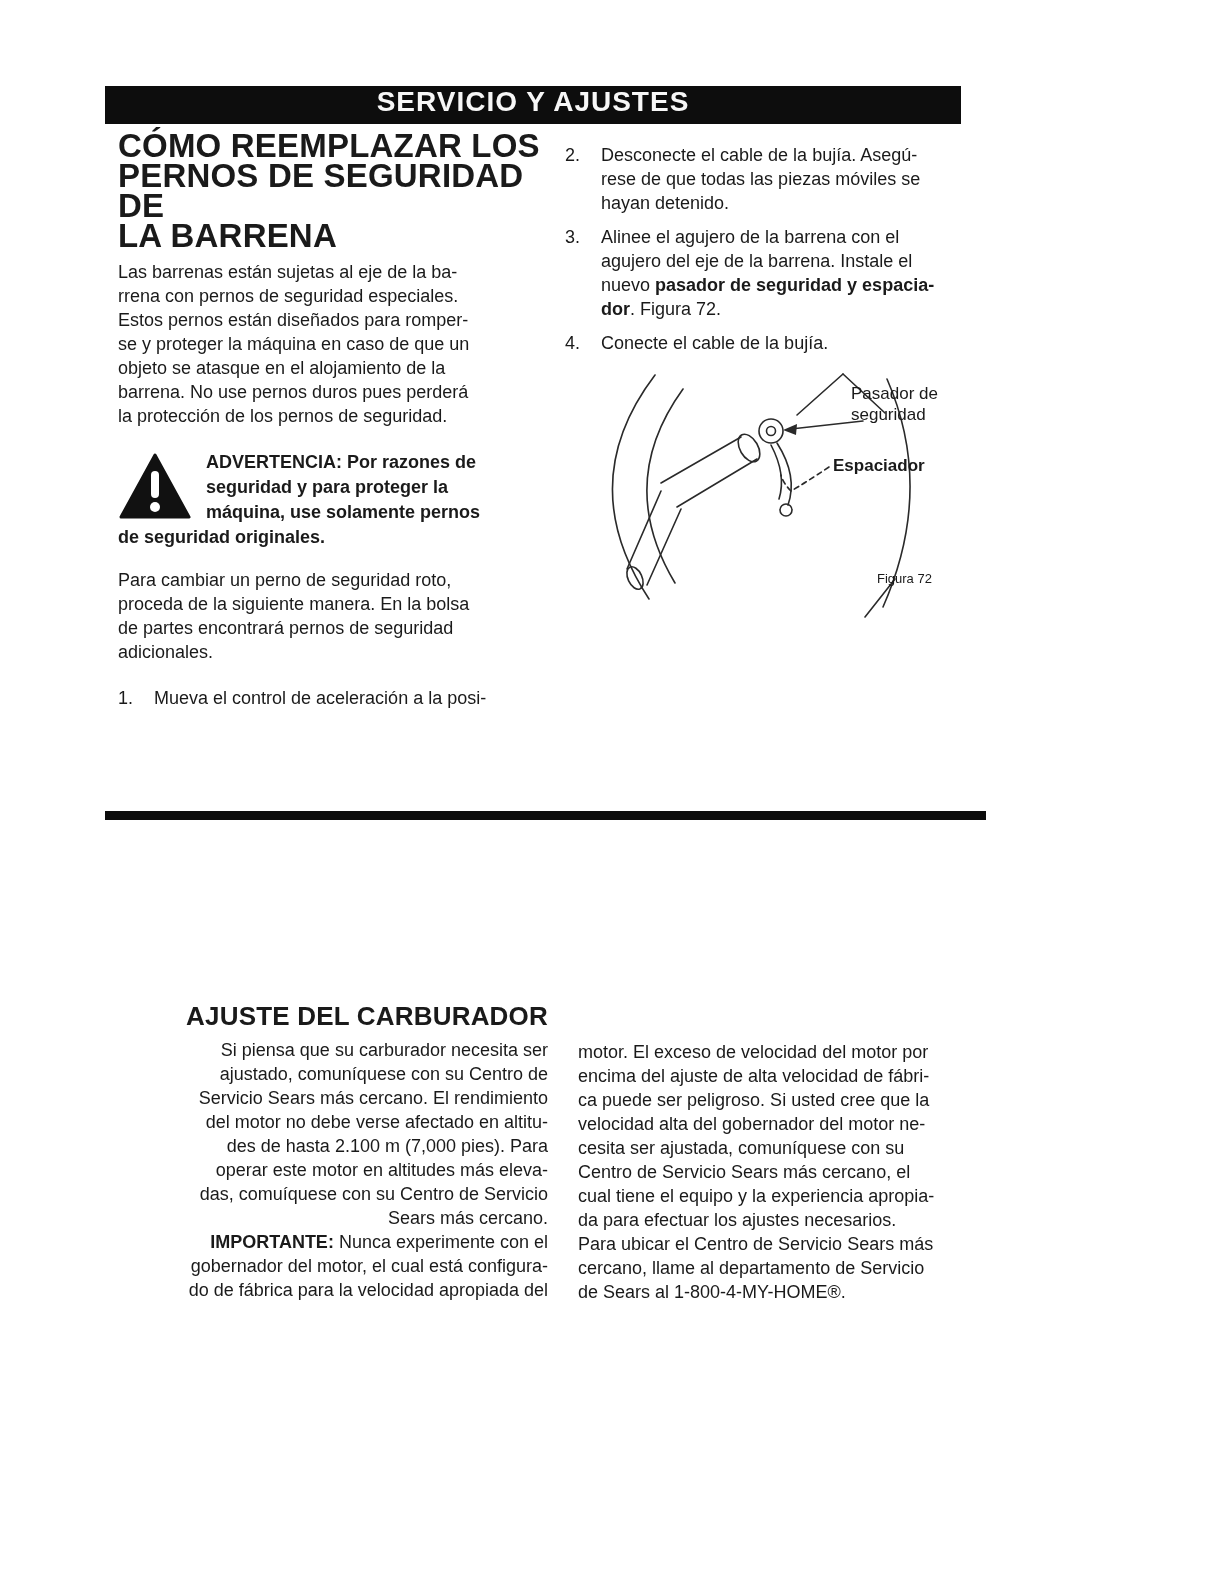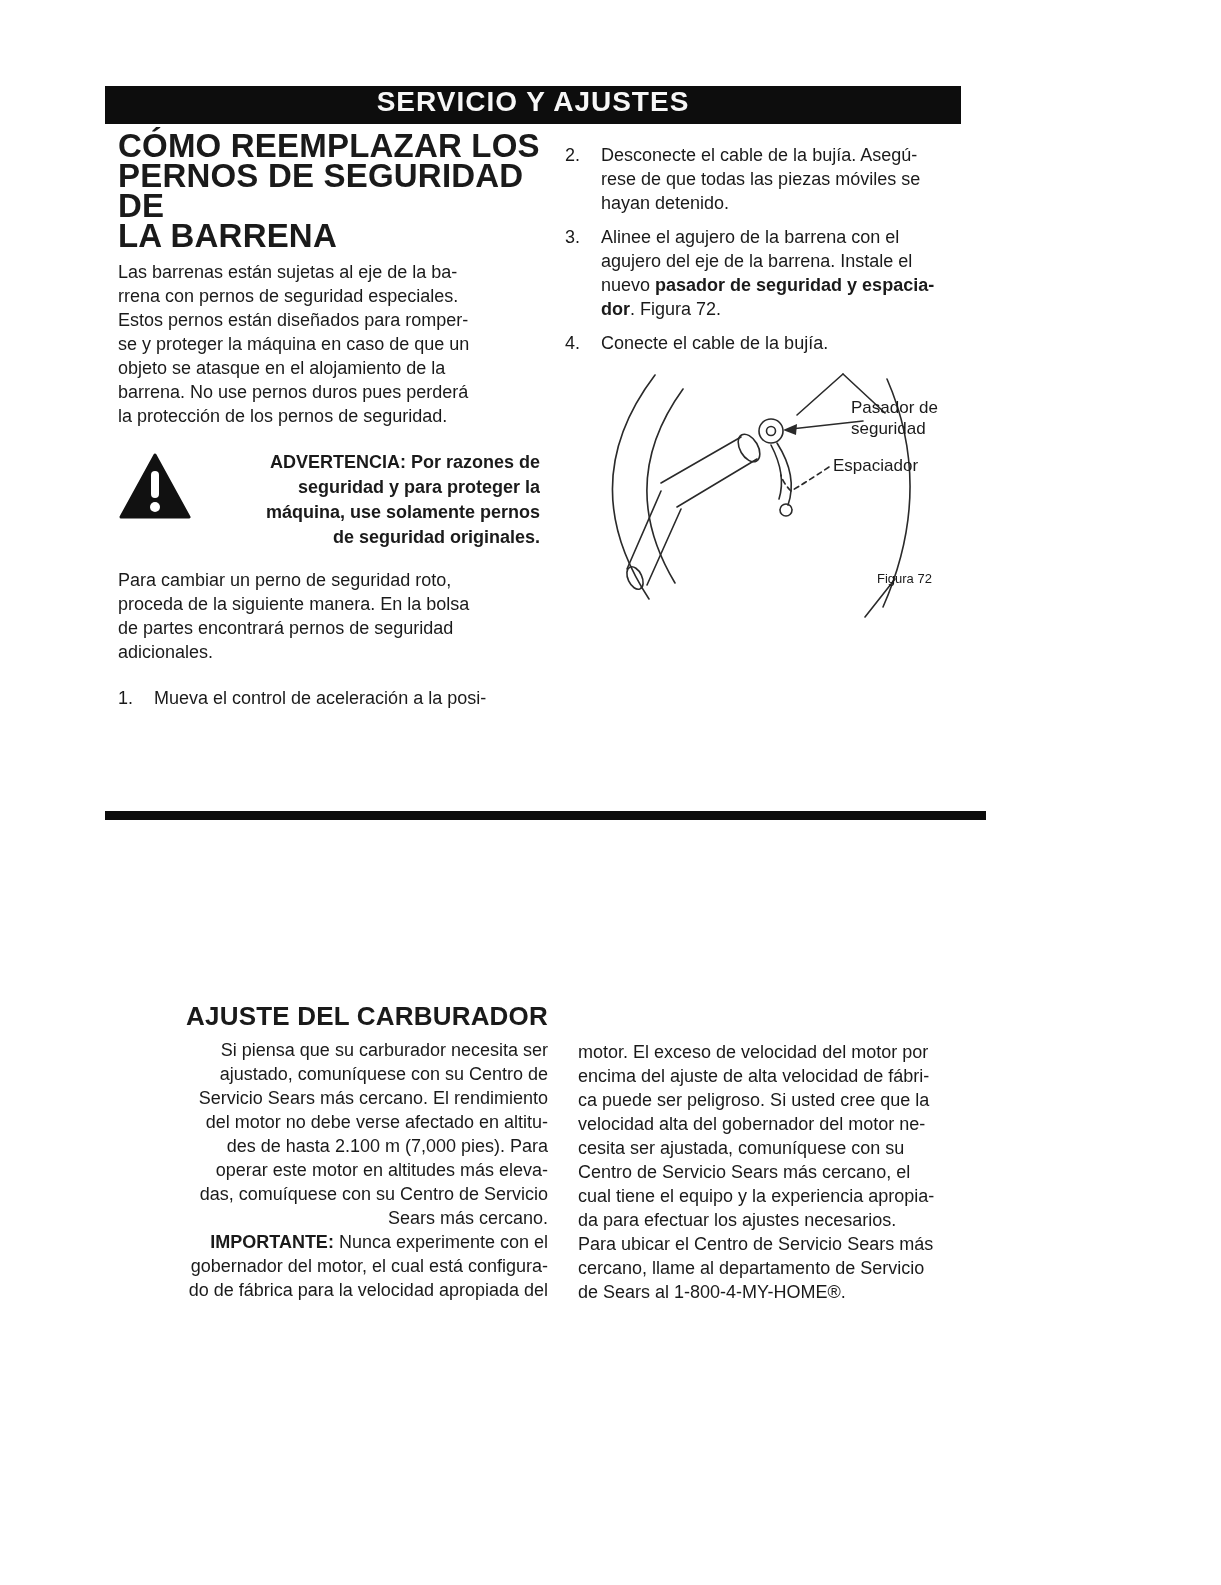--- a/index.html
+++ b/index.html
@@ -38,37 +38,36 @@
     white-space:pre-line;
   }
   .warning-box { margin-top:22px; overflow:hidden; }
   .warn-icon {
     float:left; width:74px; height:68px;
     margin:3px 14px 0 0; display:block;
   }
   .warning-text {
     font-size:18px; line-height:25px; font-weight:bold;
     white-space:pre-line;
-    text-align:right;
   }
   .procedure { margin-top:18px; }
   .step { display:flex; margin-top:10px; }
   .step.first-left { margin-top:22px; }
   .step-num { flex:0 0 36px; font-size:18px; line-height:24px; }
   .step-text { flex:1; font-size:18px; line-height:24px; white-space:pre-line; }
   .cont-para { padding-left:36px; }
 
   .figure { position:relative; height:252px; margin-top:16px; }
   .figure svg { position:absolute; left:0; top:0; }
   .fig-label {
     position:absolute; font-size:17px; line-height:21px;
     white-space:pre-line;
   }
-  .fig-label-pin { left:286px; top:26px; }
-  .fig-label-spacer { left:268px; top:84px; }
+  .fig-label-pin { left:286px; top:12px; }
+  .fig-label-spacer { left:268px; top:84px;font-weight:bold; }
   .fig-caption { position:absolute; left:312px; top:200px; font-size:13px; }
 
   .divider {
     position:absolute; left:105px; top:811px;
     width:881px; height:9px; background:#0c0c0c;
   }
   .important b { font-weight:bold; }
   .page-num {
     position:absolute; left:105px; top:1496px; width:881px;
     text-align:center; font-size:19px;

